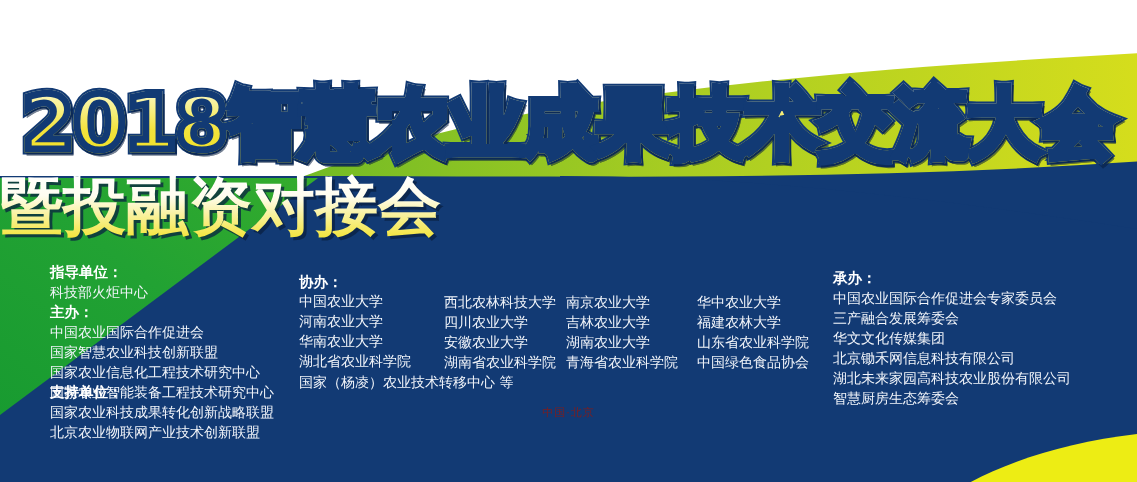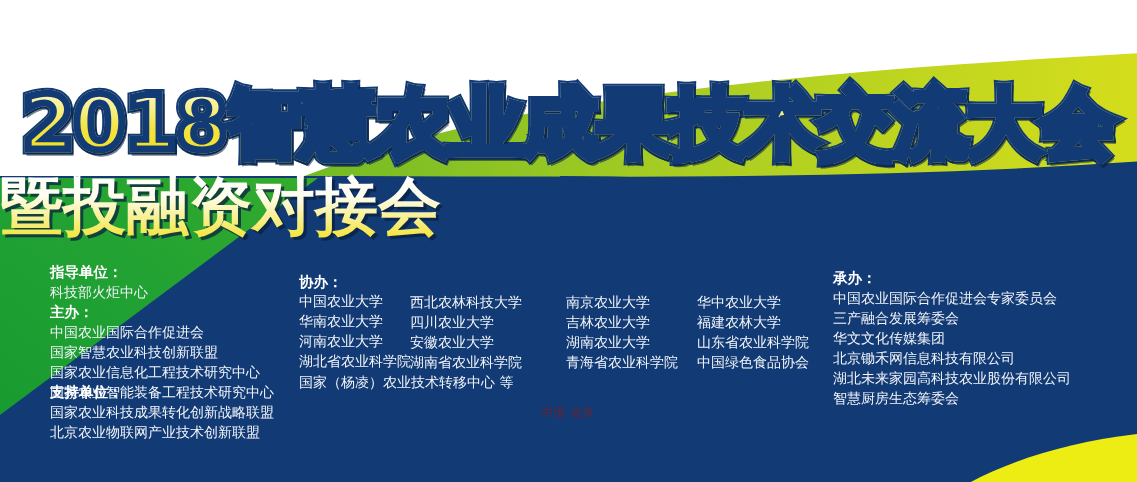--- a/index.html
+++ b/index.html
@@ -119,21 +119,21 @@
   #block-host     { left: 50px; top: 302px; }
   #block-support  { left: 50px; top: 382px; }
 
   #block-coorg-head { left: 299px; top: 272px; }
   .coorg-cols {
     position: absolute;
     top: 292px;
     display: flex;
   }
   #coorg-col-0 { left: 299px; font-family: Liberation Serif, serif; }
-  #coorg-col-1 { left: 410px; }
+  #coorg-col-1 { left: 444px; }
   #coorg-col-2 { left: 566px; }
   #coorg-col-3 { left: 697px; }
   #coorg-footer { left: 299px; top: 372px; }
 
   #block-organizer-head { left: 833px; top: 268px; }
   #block-organizer { left: 833px; top: 288px; }
 
   #location {
     position: absolute;
     left: 0;
@@ -208,22 +208,22 @@
       <div class="entry">北京农业物联网产业技术创新联盟</div>
     </div>
 
     <div class="block" id="block-coorg-head">
       <div class="heading">协办：</div>
     </div>
 
     <div class="block coorg-cols" id="coorg-col-0">
       <div>
         <div class="entry">中国农业大学</div>
+        <div class="entry">河南农业大学</div>
         <div class="entry">华南农业大学</div>
-        <div class="entry">河南农业大学</div>
         <div class="entry">湖北省农业科学院</div>
       </div>
     </div>
 
     <div class="block coorg-cols" id="coorg-col-1">
       <div>
         <div class="entry">西北农林科技大学</div>
         <div class="entry">四川农业大学</div>
         <div class="entry">安徽农业大学</div>
         <div class="entry">湖南省农业科学院</div>

